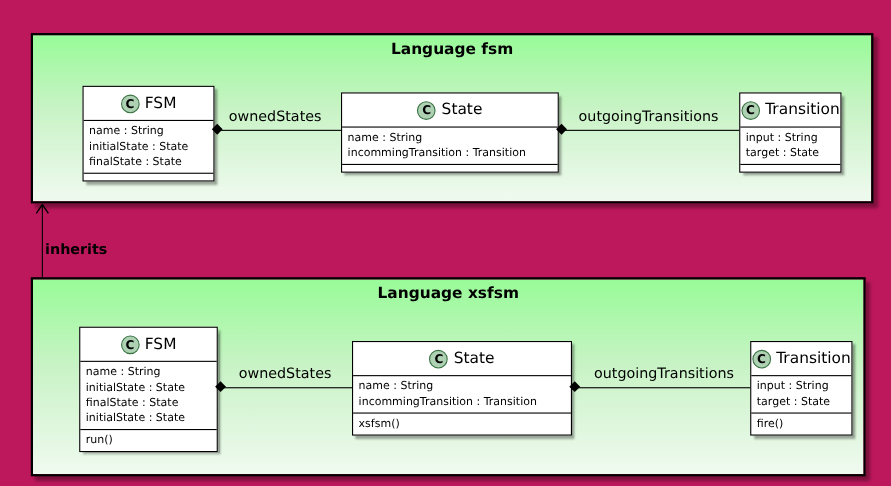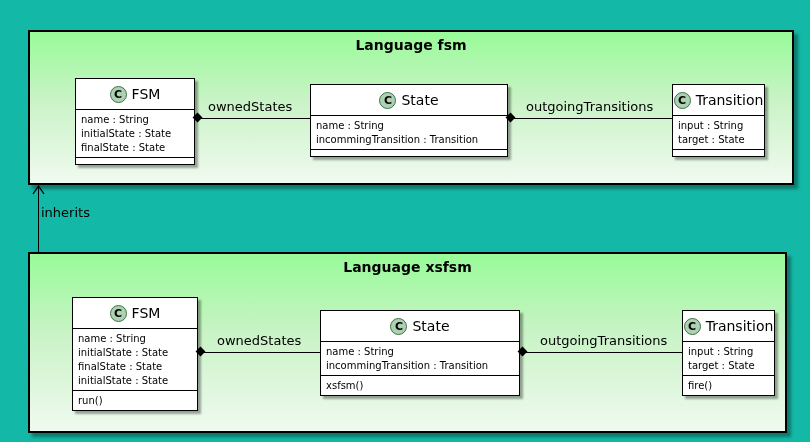--- a/index.html
+++ b/index.html
@@ -1,18 +1,18 @@
 <!DOCTYPE html>
 <html><head>
 <meta charset="utf-8">
 <style>
   html,body { margin:0; padding:0; background:#ffffff; }
   * { box-sizing:border-box; }
   .canvas {
-    position:relative; width:810px; height:442px; background:#14b8a6;
+    position:relative; width:810px; height:442px; background:#be185d;
     font-family:"DejaVu Sans","Liberation Sans",sans-serif; color:#000;
     overflow:hidden;
   }
   .pkg {
     position:absolute; border:2px solid #000000;
     background:linear-gradient(180deg,#98FB98 0%,#c9f3c6 45%,#f0faf0 100%);
     box-shadow:4px 4px 3px rgba(0,0,0,0.35);
   }
   .pkg-title {
     text-align:center; font-weight:bold; font-size:14px; padding-top:5px;
@@ -102,21 +102,21 @@
 
     <div class="hline" style="left:478px; top:86px; width:164px;"></div>
     <div class="diamond" style="left:477px; top:82px;"></div>
     <div class="rel-label" style="left:496px; top:67px;">outgoingTransitions</div>
   </div>
 
   <div class="vline" style="left:38px; top:187px; height:65px;"></div>
   <svg class="arrowhead" style="left:32px; top:185px;" width="13" height="10">
     <polyline points="1,9 6.5,1 12,9" fill="none" stroke="#000000" stroke-width="1.3"></polyline>
   </svg>
-  <div class="rel-label" style="left:41px; top:205px;">inherits</div>
+  <div class="rel-label" style="left:41px; top:220px;font-weight:bold;">inherits</div>
 
   <div class="pkg" style="left:28px; top:252px; width:759px; height:181px;">
     <div class="pkg-title">Language xsfsm</div>
 
     <div class="uml-class" style="left:42px; top:43px; width:126px;">
       <div class="uml-title">
         <span class="c-icon">
             <span>C</span>
           </span>
         <span>FSM</span>

